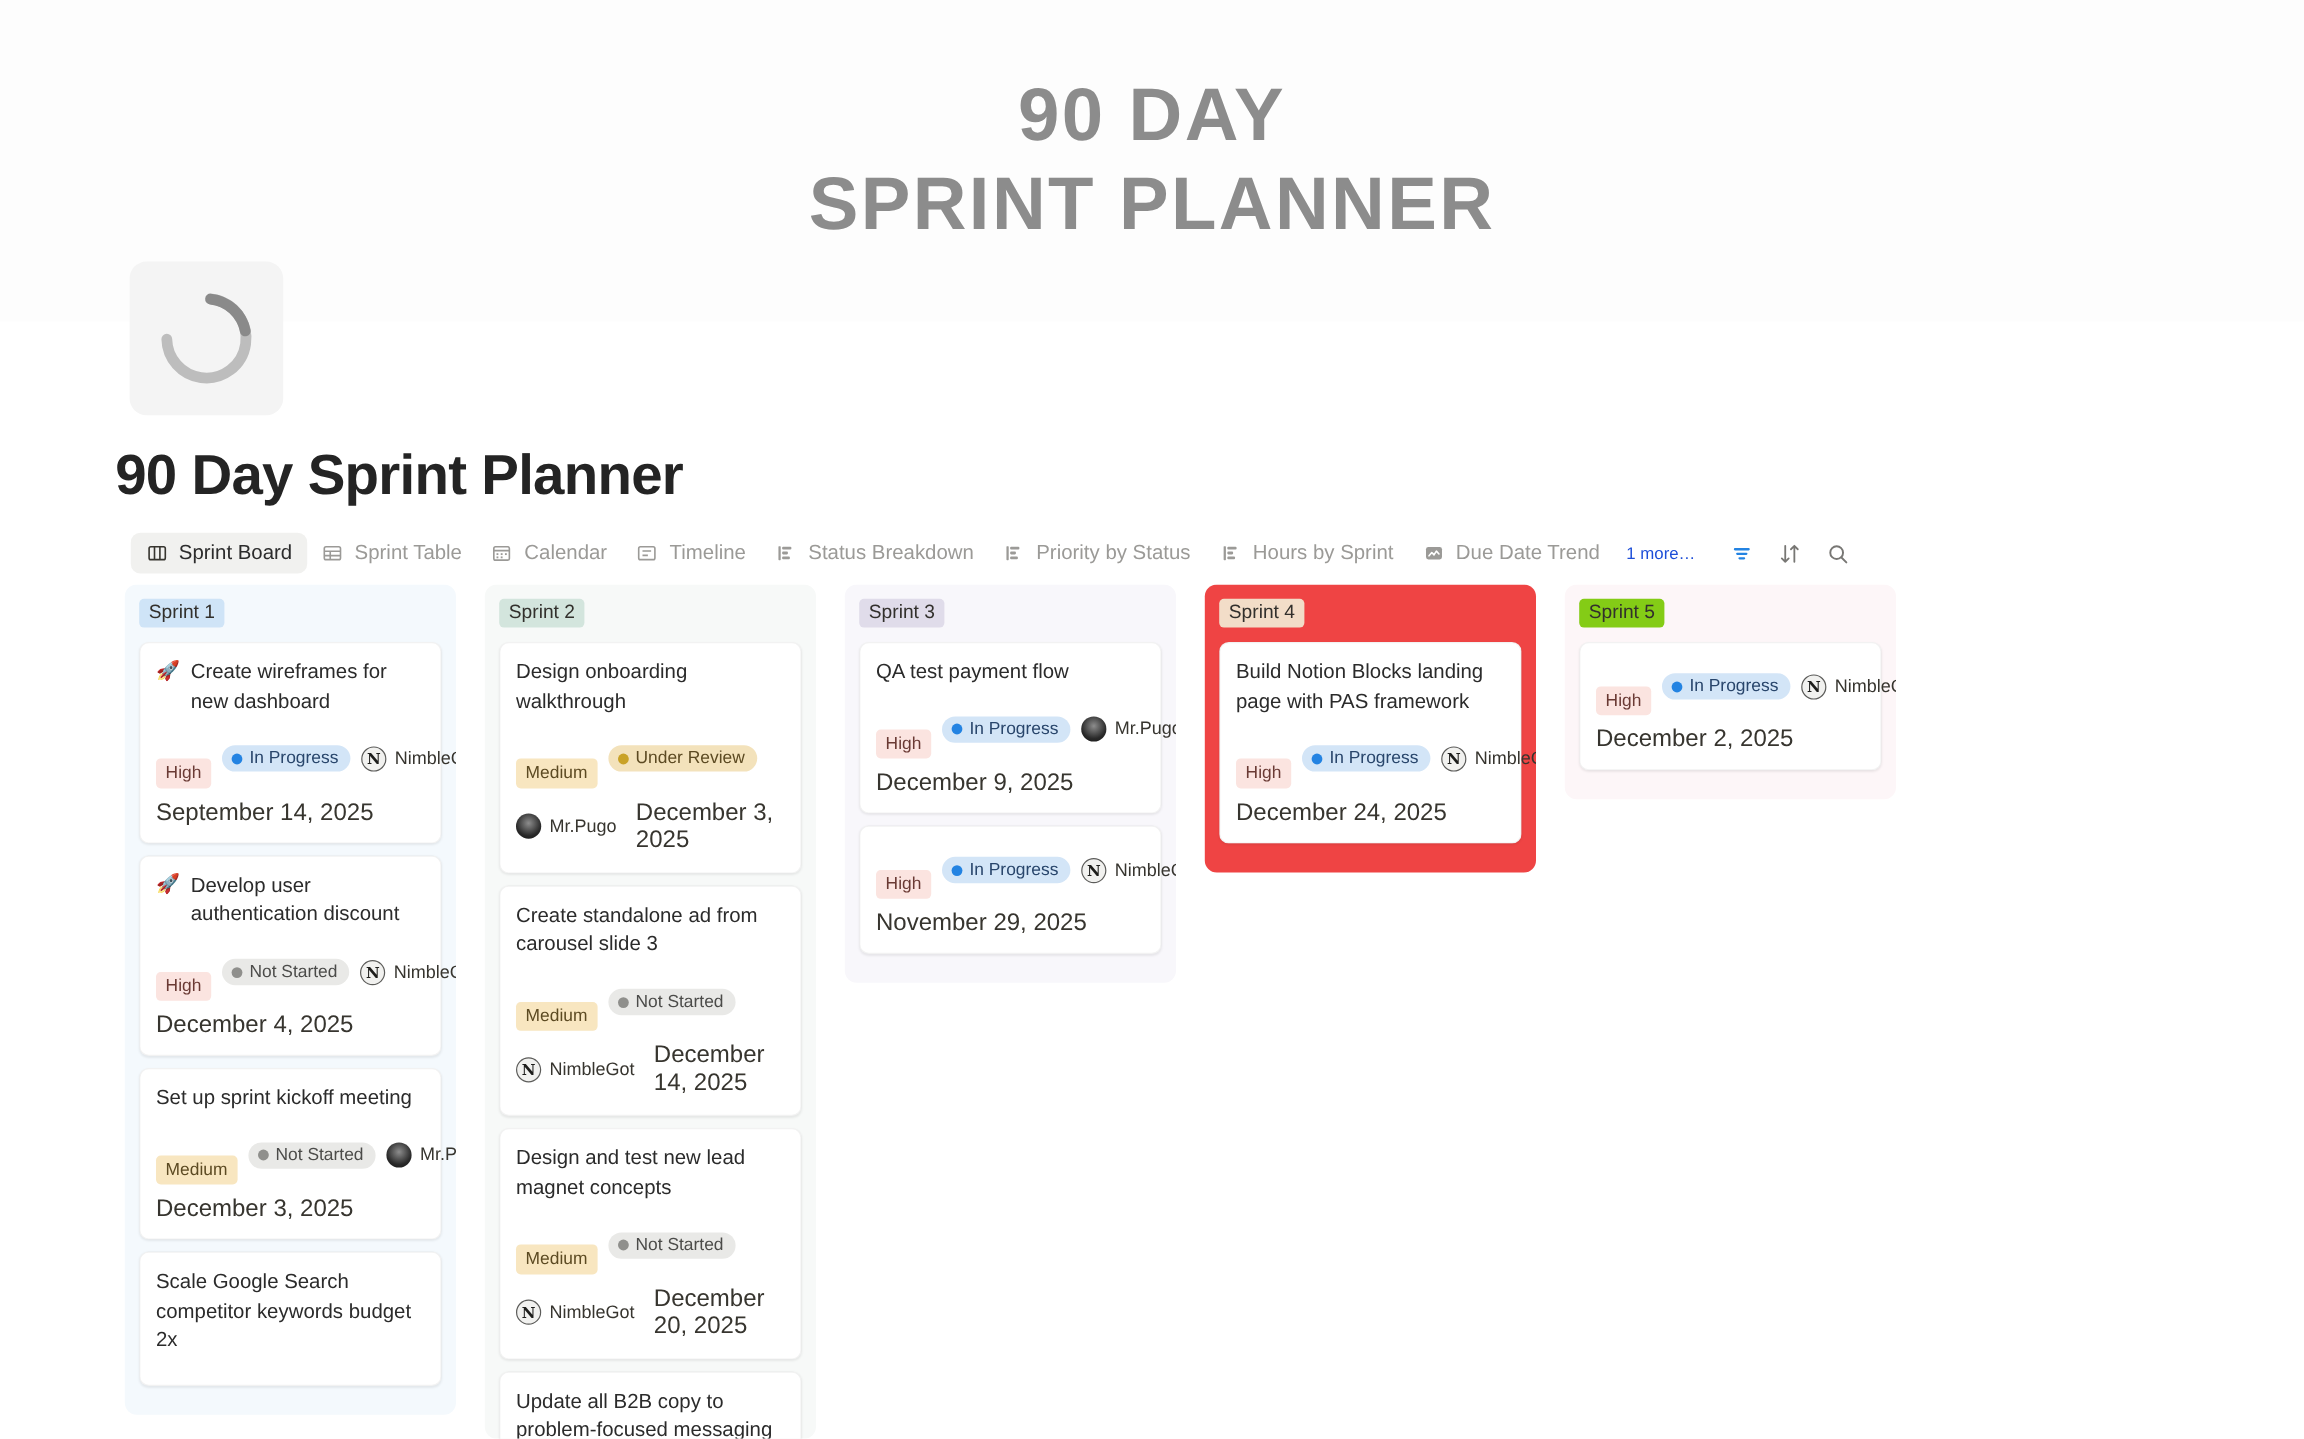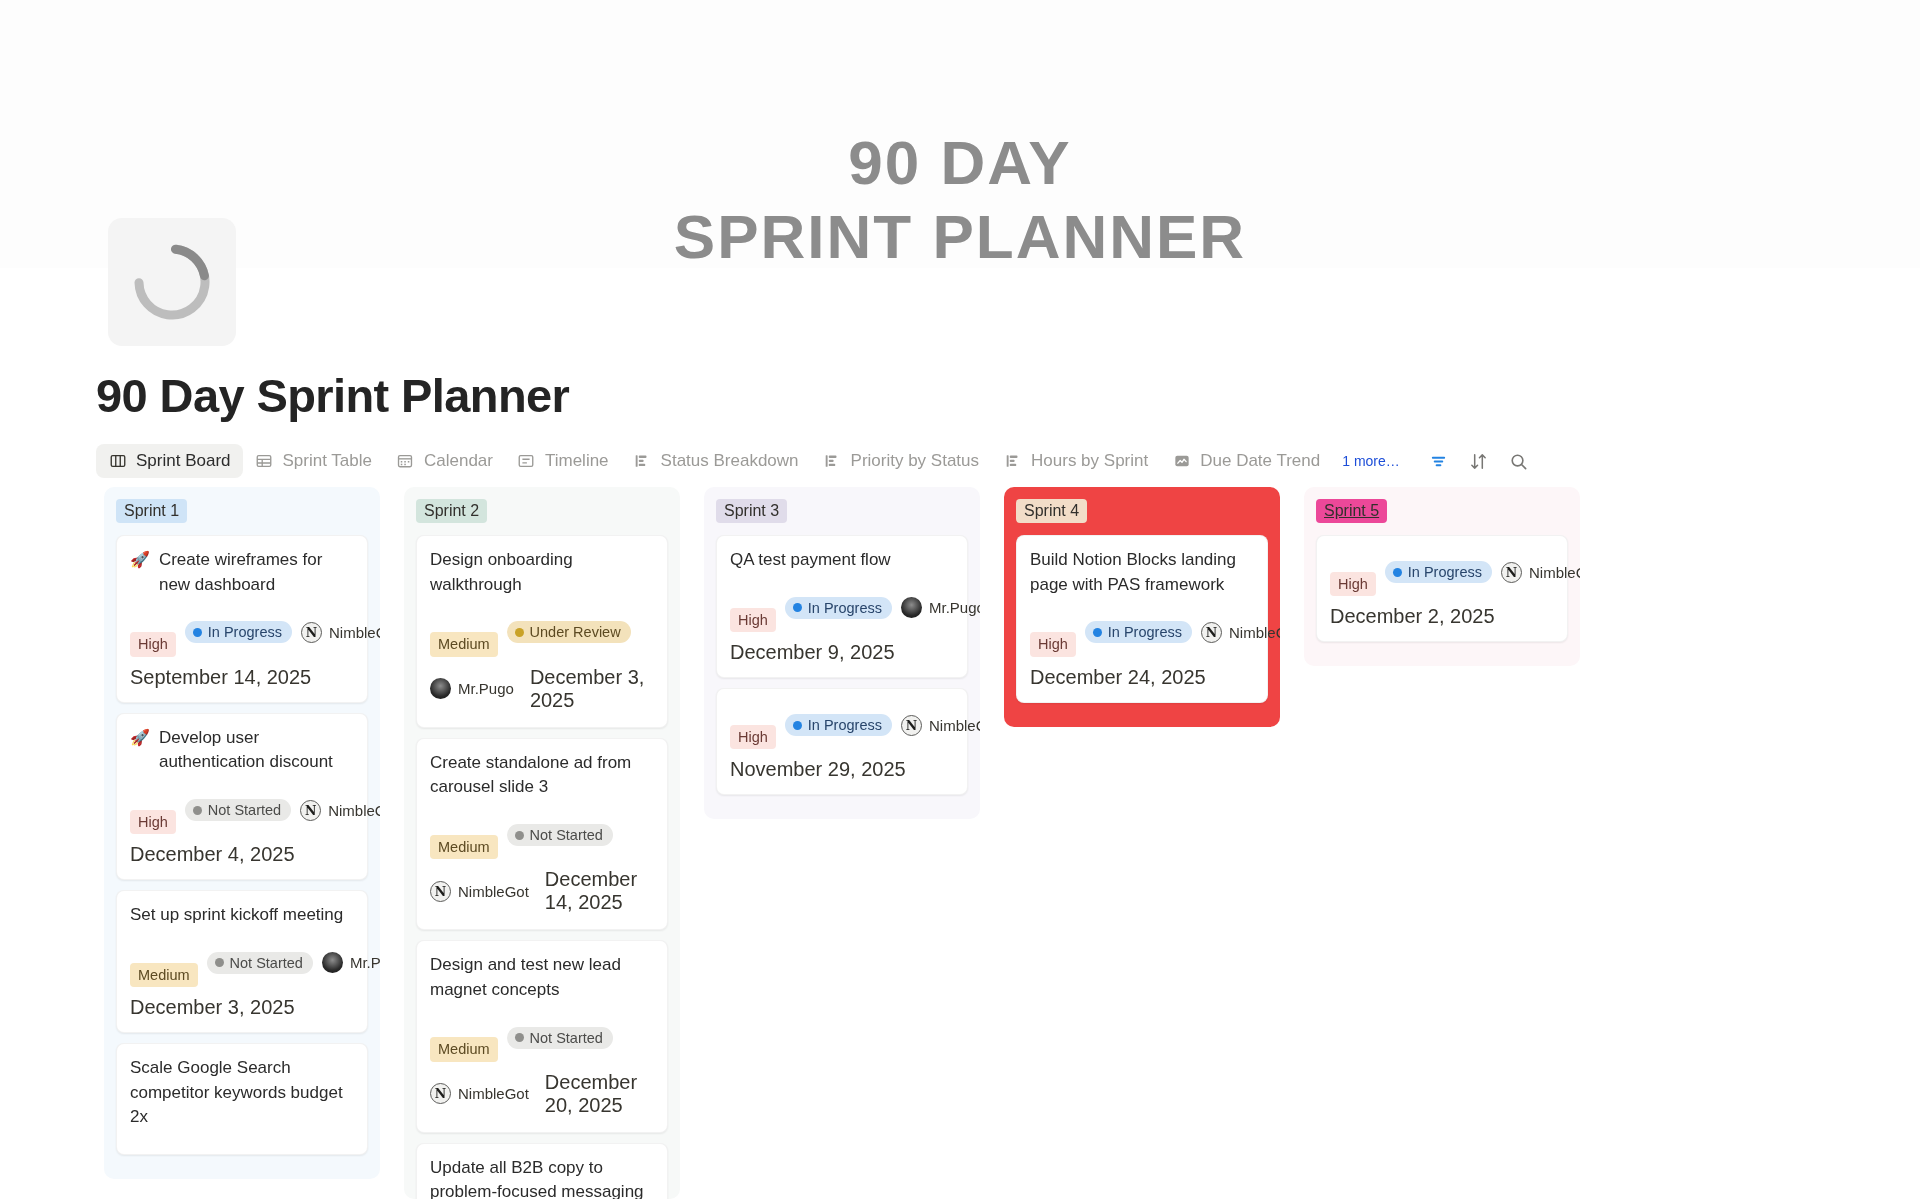--- a/index.html
+++ b/index.html
@@ -14,21 +14,21 @@
     -webkit-font-smoothing: antialiased;
   }
 
   
   .cover {
     position: relative;
     width: 1920px;
     height: 268px;
     background: #fdfdfd;
     display: flex;
-    align-items: flex-end;
+    align-items: center;
     justify-content: center;
     overflow: hidden;
   }
   .cover-inner {
     text-align: center;
     line-height: 1.0;
     color: #8c8c8c;
     letter-spacing: 0.5px;
   }
   .cover-line1 {
@@ -68,21 +68,21 @@
     top: 368px;
     font-size: 47px;
     font-weight: bold;
     color: #242424;
     letter-spacing: -0.6px;
   }
 
   
   .viewbar {
     position: absolute;
-    left: 96px;
+    left: 109px;
     top: 443px;
     width: 1392px;
     height: 36px;
     display: flex;
     align-items: center;
   }
   .tabs {
     display: flex;
     align-items: center;
     gap: 0px;
@@ -577,21 +577,21 @@
           <span class="person">
             <span class="avatar avatar-n">N</span>
             <span class="person-name">NimbleGot</span>
           </span>
         </div>
         <span class="card-date card-date-only" style="display: block;">December 24, 2025</span>
       </div>
     </div>
     <div class="column" style="background: rgb(253, 246, 248);">
       <div class="col-header">
-        <span class="col-chip" style="background: #ec4899; text-decoration: underline;">Sprint 5</span>
+        <span class="col-chip" style="background: #84cc16;">Sprint 5</span>
       </div>
       <div class="card">
         <div class="card-props">
           <span class="pill" style="background: rgb(251, 228, 224); color: rgb(106, 58, 52);">High</span>
           <span class="pill-status" style="background: rgb(211, 229, 247); color: rgb(40, 69, 107);">
             <span class="dot" style="background: rgb(35, 131, 226);"></span>
             <span>In Progress</span>
           </span>
           <span class="person">
             <span class="avatar avatar-n">N</span>

